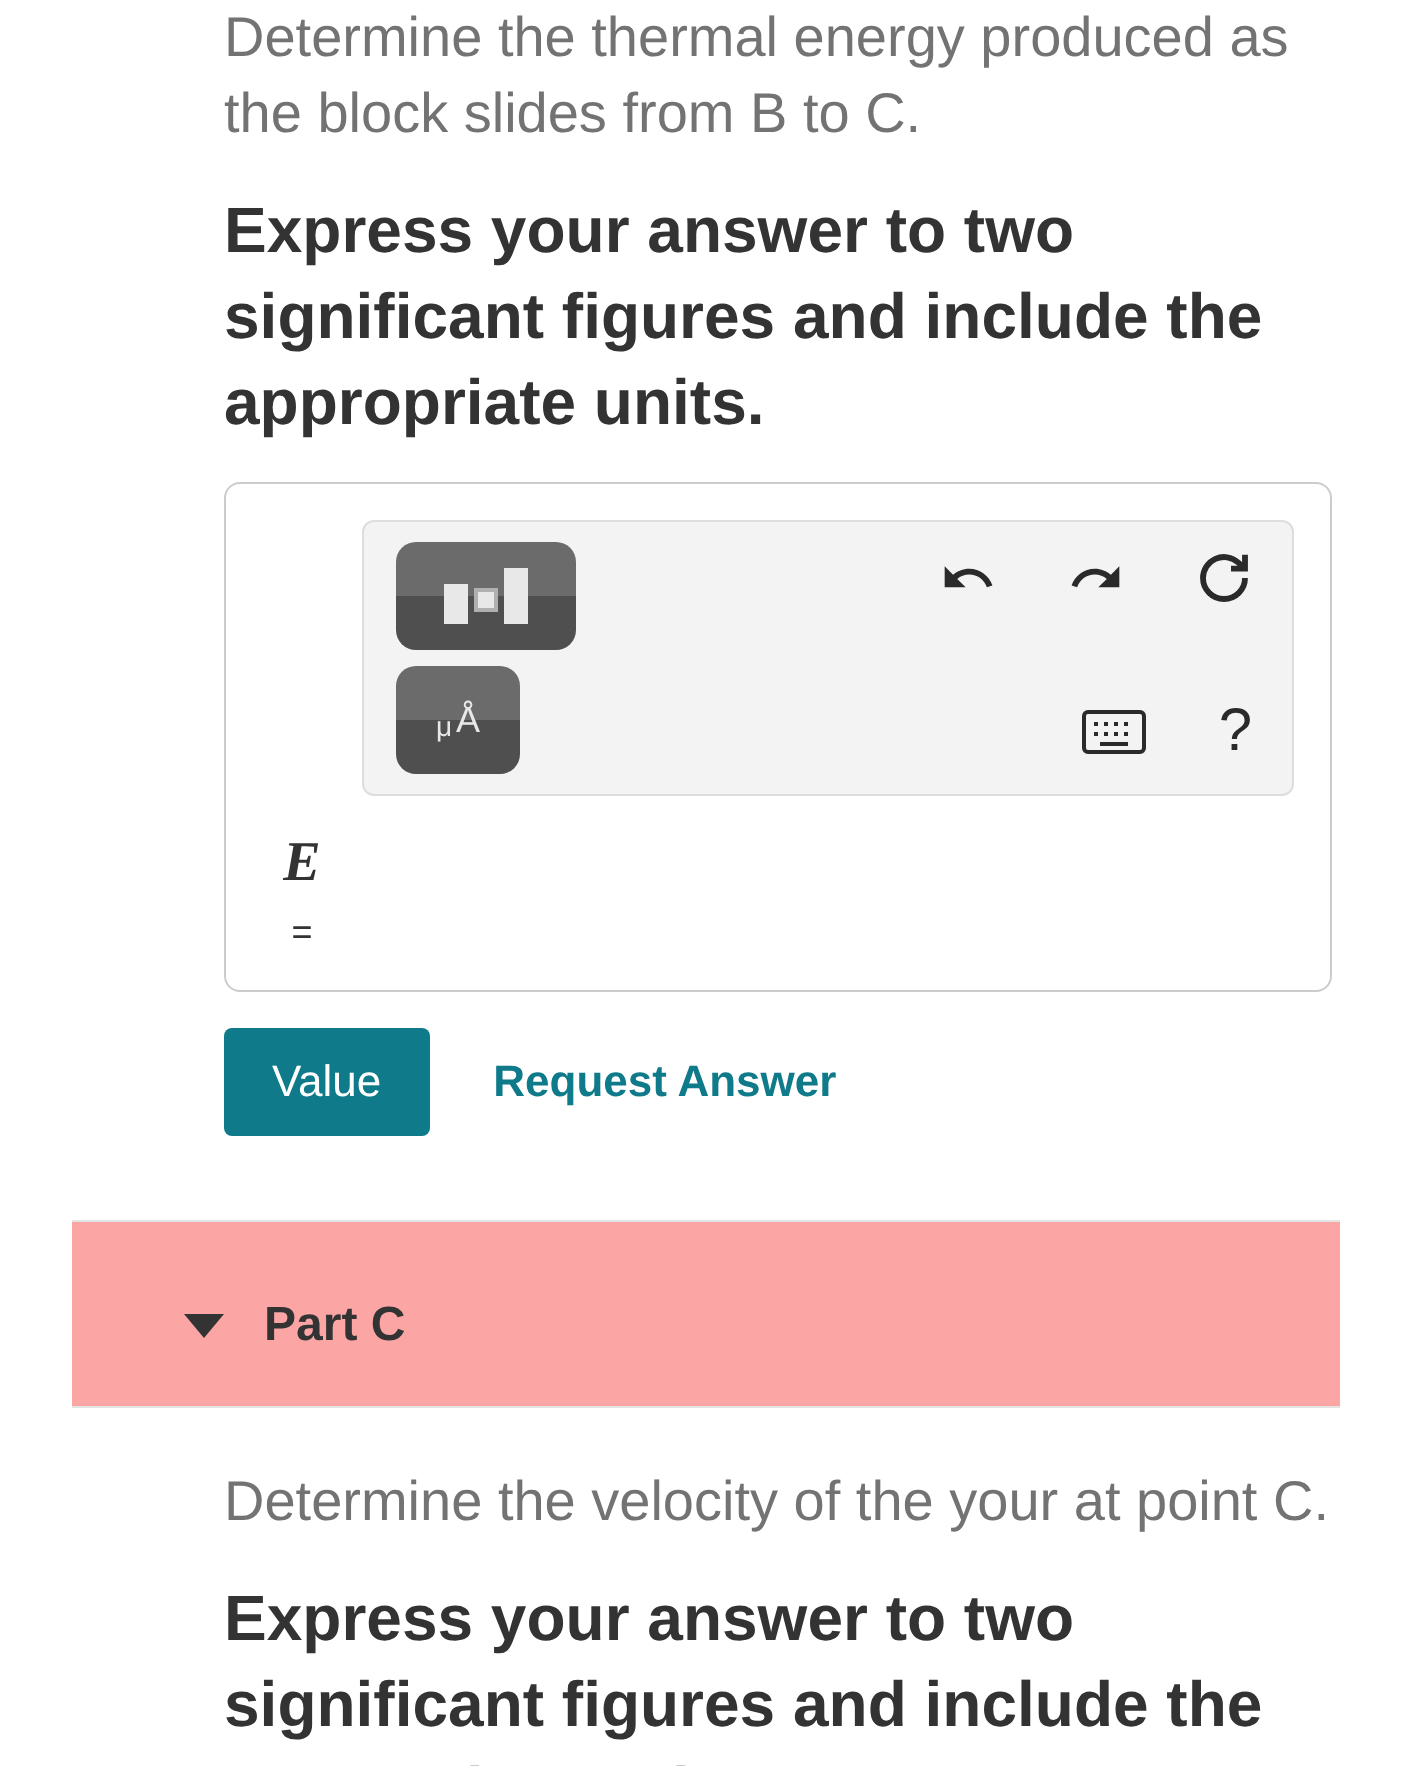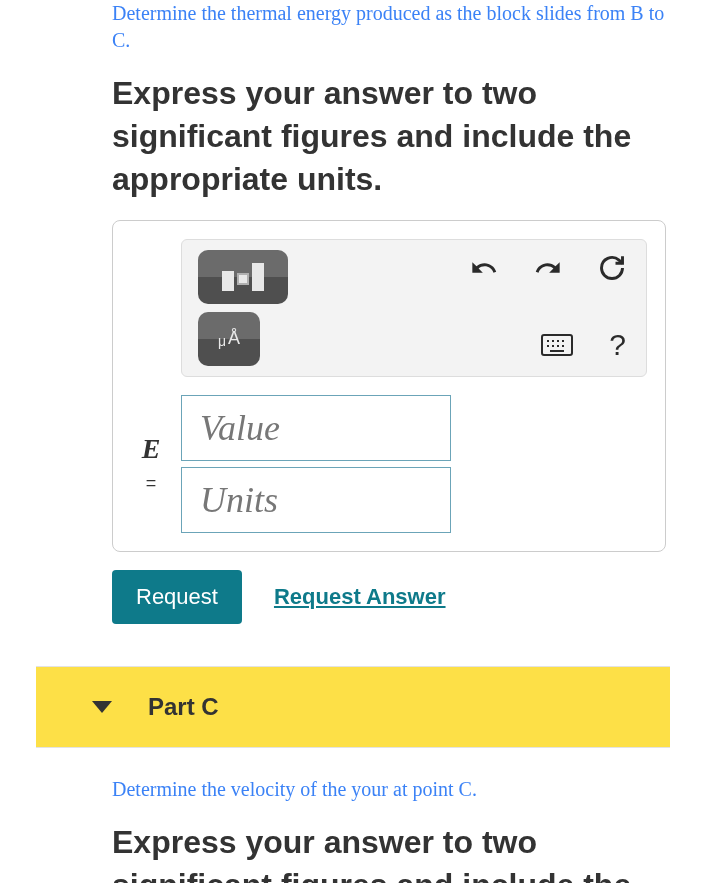--- a/index.html
+++ b/index.html
@@ -10,25 +10,24 @@
     body {
       font-family: -apple-system, BlinkMacSystemFont, 'Segoe UI', Arial, sans-serif;
       width: 706px;
       background: #fff;
       color: #333;
     }
     .content {
       padding: 0 40px 0 112px;
     }
     .question-text {
-      font-size: 20px;
+      font-size: 28px;
       line-height: 1.35;
-      color: #3b82f6;
+      color: #737373;
       margin-bottom: 18px;
-      font-family: Liberation Serif, serif;
     }
     .instruction-text {
       font-size: 32px;
       font-weight: 700;
       line-height: 1.35;
       color: #333;
       margin-bottom: 18px;
     }
     .answer-box {
       border: 1px solid #ccc;
@@ -173,32 +172,31 @@
       border: none;
       border-radius: 4px;
       padding: 14px 24px;
       font-size: 22px;
       cursor: pointer;
     }
     .request-link {
       color: #0e7a8a;
       font-size: 22px;
       font-weight: 600;
-      text-decoration: underline;
       cursor: pointer;
     }
     .part-header {
-      background: #fde047;
+      background: #fca5a5;
       border-top: 1px solid #e3e3e3;
       border-bottom: 1px solid #e3e3e3;
-      padding: 26px 20px 26px 56px;
+      padding: 38px 20px 26px 56px;
       margin: 42px 36px 28px 36px;
       display: flex;
       align-items: center;
-      gap: 36px;
+      gap: 20px;
     }
     .caret {
       width: 0;
       height: 0;
       border-left: 10px solid transparent;
       border-right: 10px solid transparent;
       border-top: 12px solid #333;
     }
     .part-title {
       font-size: 24px;
@@ -268,29 +266,25 @@
           <button class="icon-btn" style="font-size:30px;color:#2a2a2a;font-weight:400;">?</button>
         </div>
       </div>
     </div>
 
     <div class="input-row">
       <div class="var-label-wrap">
         <span class="var-label">E</span>
         <span class="equals">=</span>
       </div>
-      <div class="input-stack">
-        <input class="answer-input" placeholder="Value" style="">
-        <input class="answer-input" placeholder="Units" style="">
-      </div>
     </div>
   </div>
 
   <div class="action-row">
-    <button class="submit-btn">Request</button>
+    <button class="submit-btn">Value</button>
     <a class="request-link">Request Answer</a>
   </div>
 </div>
 
 <div class="part-header">
   <span class="caret"></span>
   <span class="part-title">Part C</span>
 </div>
 
 <div class="content">

